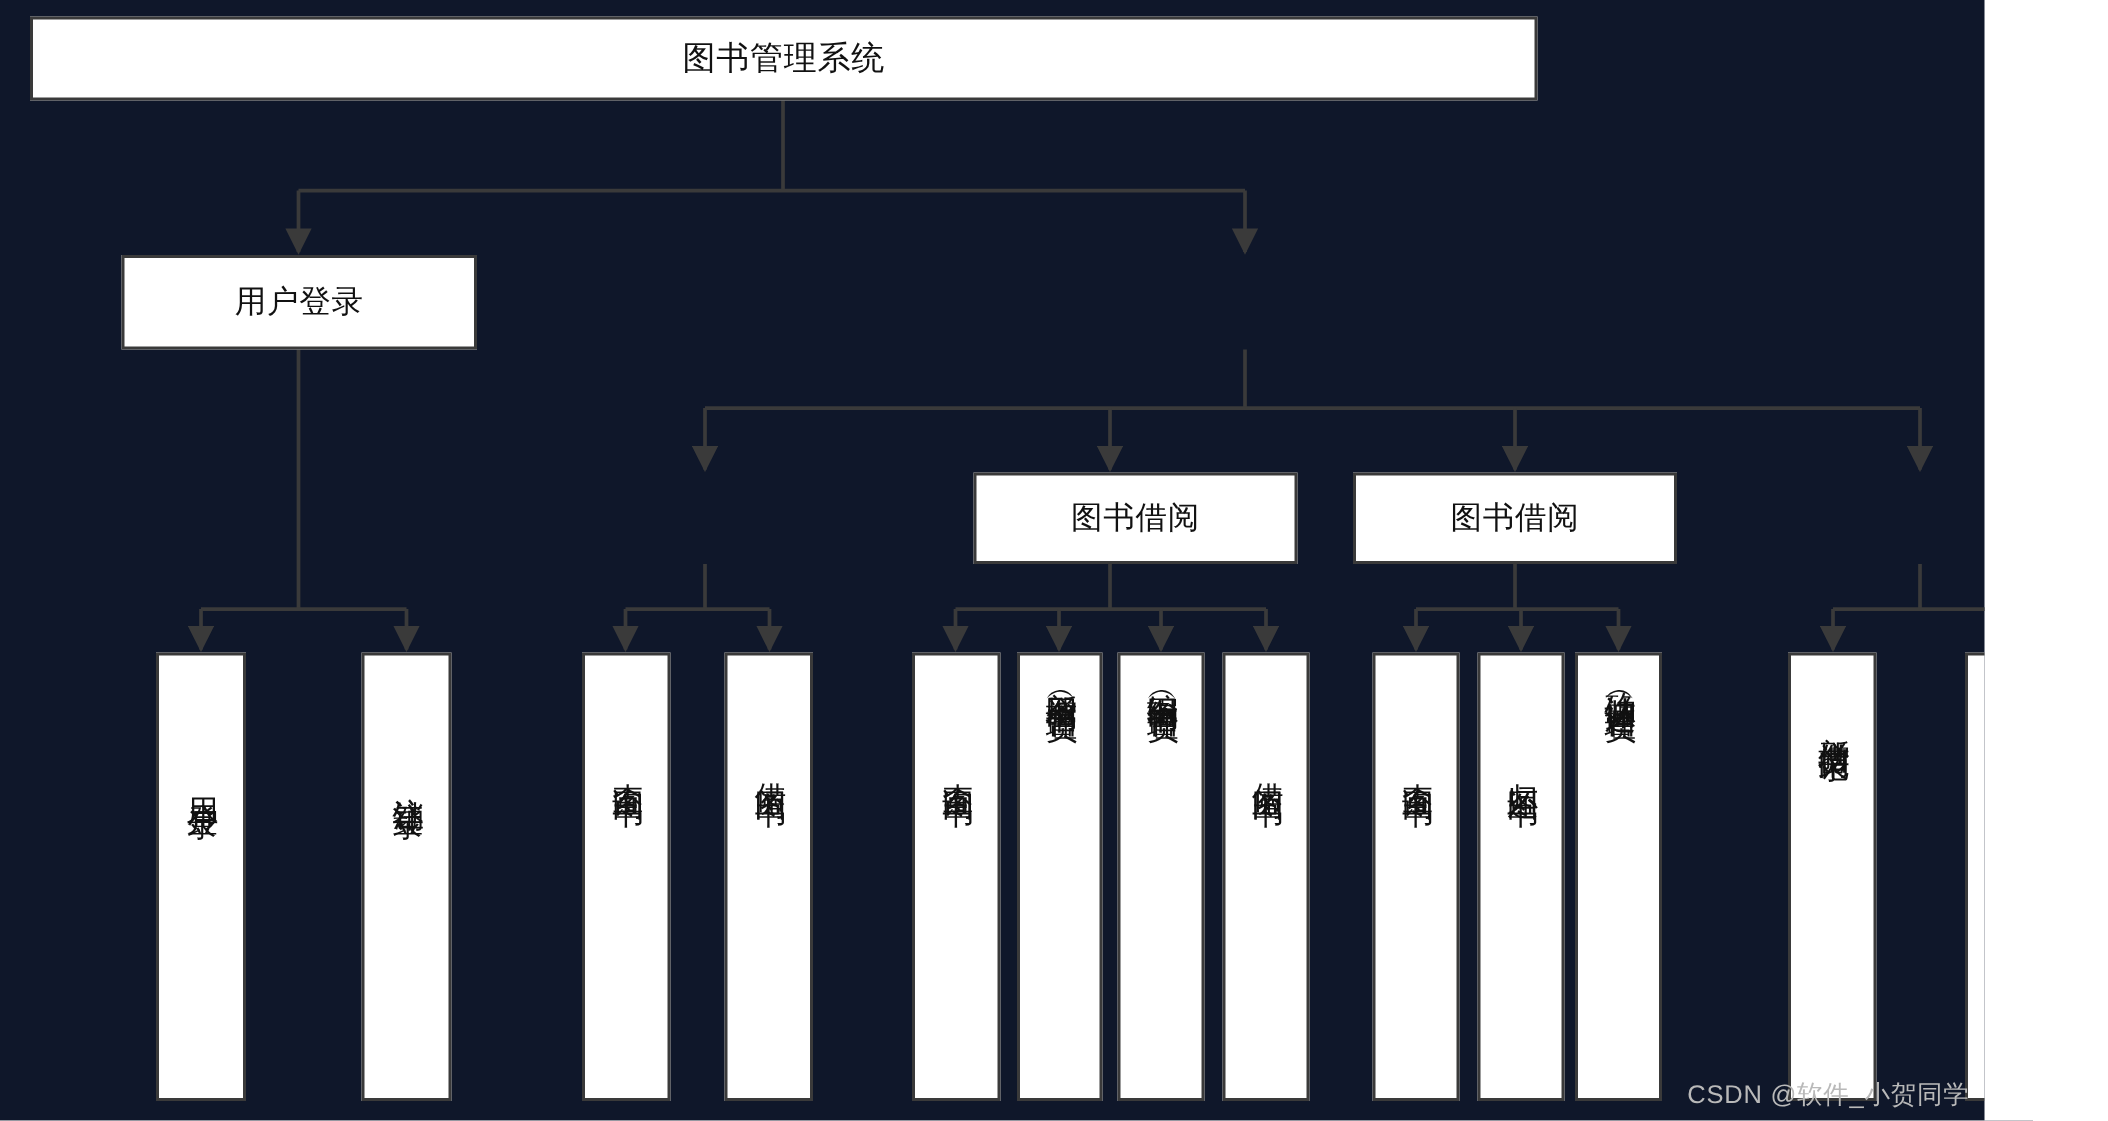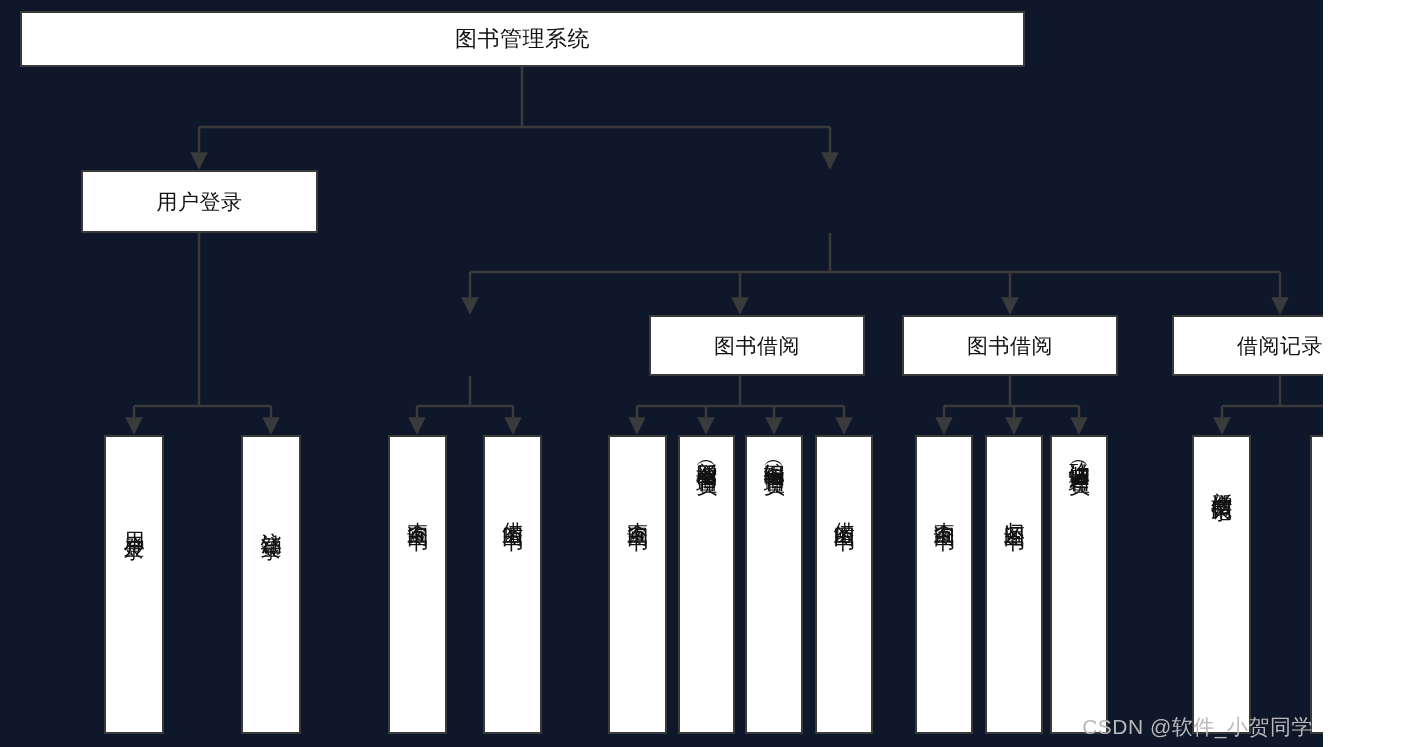--- a/index.html
+++ b/index.html
@@ -63,21 +63,21 @@
     letter-spacing: 3px;
     white-space: nowrap;
   }
   .node.leaf.tall-text .label {
     letter-spacing: 2px;
   }
   .watermark {
     position: absolute;
     right: 10px;
     bottom: 6px;
-    font-size: 21px;
+    font-size: 17px;
     color: #b9b9b9;
     letter-spacing: 0.5px;
     z-index: 5;
     white-space: nowrap;
   }
 </style>
 </head>
 <body>
 
 <div id="diagram">
@@ -143,23 +143,20 @@
 
 
   <div class="node horiz" style="left:632px; top:315px; width:216px; height:61px;margin-left:17px;">
     <span class="label">图书借阅</span>
   </div>
 
   <div class="node horiz" style="left:902px; top:315px; width:216px; height:61px;">
     <span class="label">图书借阅</span>
   </div>
 
-  <div class="node horiz" style="left:1172px; top:315px; width:216px; height:61px;">
-    <span class="label">借阅记录</span>
-  </div>
 
   <div class="node leaf" style="left:104px; top:435px; width:60px; height:299px; padding-top:78px;">
     <span class="label">用户登录</span>
   </div>
 
   <div class="node leaf" style="left:241px; top:435px; width:60px; height:299px; padding-top:78px;">
     <span class="label">注销登录</span>
   </div>
 
   <div class="node leaf" style="left:388px; top:435px; width:59px; height:299px; padding-top:68px;">

